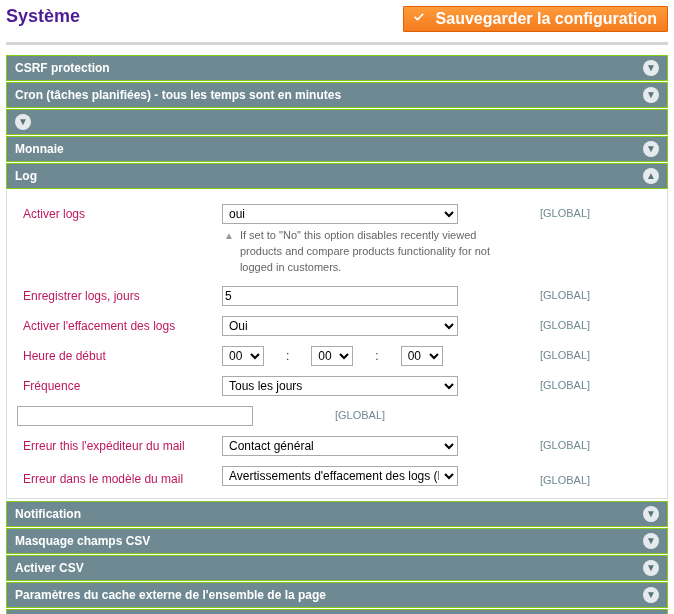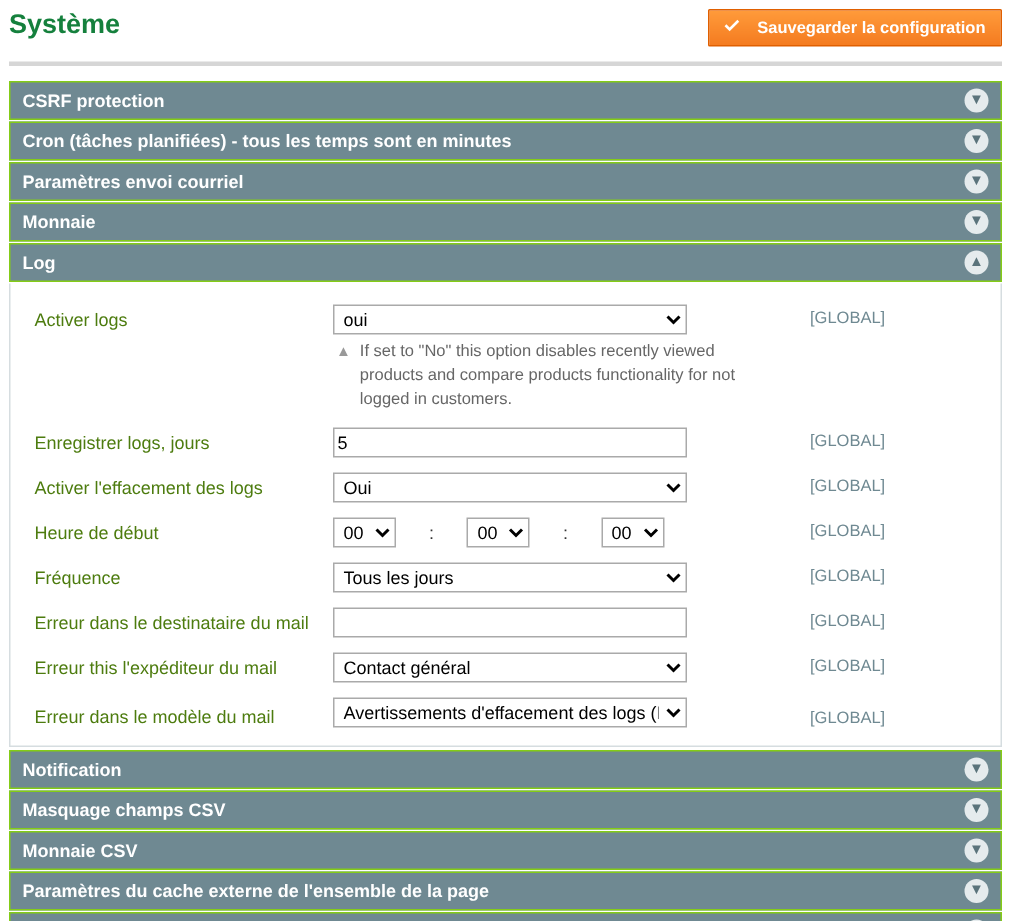--- a/index.html
+++ b/index.html
@@ -10,30 +10,30 @@
     color: #2f2f2f;
     width: 674px;
   }
   .header-row {
     display: flex;
     justify-content: space-between;
     align-items: flex-start;
     padding: 6px 6px 10px 6px;
   }
   .page-title {
-    color: #15803d;
+    color: #4c1d95;
     font-size: 18px;
     font-weight: bold;
   }
   .save-btn {
     background: linear-gradient(#ff9b3a, #f47b20);
     border: 1px solid #e05f00;
     color: #fff;
     font-weight: bold;
-    font-size: 11px;
+    font-size: 16px;
     padding: 3px 10px 3px 8px;
     display: inline-flex;
     align-items: center;
     gap: 10px;
     cursor: pointer;
     border-radius: 1px;
   }
   .save-btn svg { width: 14px; height: 14px; }
   .divider {
     height: 3px;
@@ -74,21 +74,21 @@
   }
   .field-row {
     display: flex;
     align-items: flex-start;
     margin-bottom: 10px;
   }
   .field-label {
     width: 205px;
     padding-top: 3px;
     padding-left: 6px;
-    color: #4d7c0f;
+    color: #be185d;
   }
   .field-control {
     width: 290px;
   }
   .field-scope {
     padding-left: 28px;
     padding-top: 3px;
     color: #6f8992;
     font-size: 11px;
   }
@@ -141,21 +141,20 @@
     <span>CSRF protection</span>
     <span class="arrow">▼</span>
   </div>
 
   <div class="section-header">
     <span>Cron (tâches planifiées) - tous les temps sont en minutes</span>
     <span class="arrow">▼</span>
   </div>
 
   <div class="section-header">
-    <span>Paramètres envoi courriel</span>
     <span class="arrow">▼</span>
   </div>
 
   <div class="section-header">
     <span>Monnaie</span>
     <span class="arrow">▼</span>
   </div>
 
   <div class="section-header">
     <span>Log</span>
@@ -214,21 +213,20 @@
       <div class="field-label">Fréquence</div>
       <div class="field-control">
         <select class="full">
           <option>Tous les jours</option>
         </select>
       </div>
       <div class="field-scope">[GLOBAL]</div>
     </div>
 
     <div class="field-row">
-      <div class="field-label">Erreur dans le destinataire du mail</div>
       <div class="field-control">
         <input type="text" class="full" value="" style="">
       </div>
       <div class="field-scope">[GLOBAL]</div>
     </div>
 
     <div class="field-row">
       <div class="field-label">Erreur this l'expéditeur du mail</div>
       <div class="field-control">
         <select class="full">
@@ -254,21 +252,21 @@
     <span>Notification</span>
     <span class="arrow">▼</span>
   </div>
 
   <div class="section-header">
     <span>Masquage champs CSV</span>
     <span class="arrow">▼</span>
   </div>
 
   <div class="section-header">
-    <span>Monnaie CSV</span>
+    <span>Activer CSV</span>
     <span class="arrow">▼</span>
   </div>
 
   <div class="section-header">
     <span>Paramètres du cache externe de l'ensemble de la page</span>
     <span class="arrow">▼</span>
   </div>
 
   <div class="section-header">
     <span>Configuration du stockage pour les médias</span>

